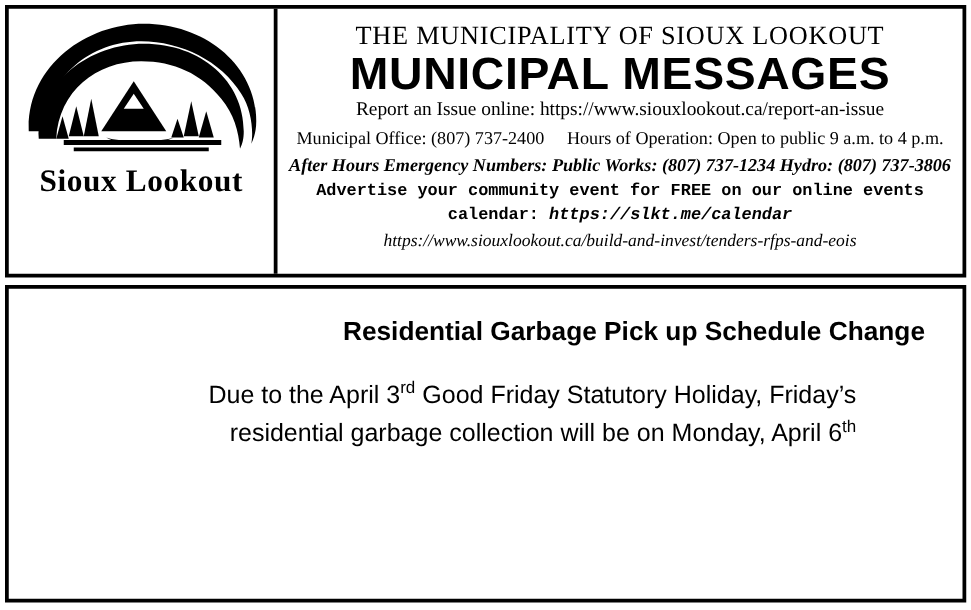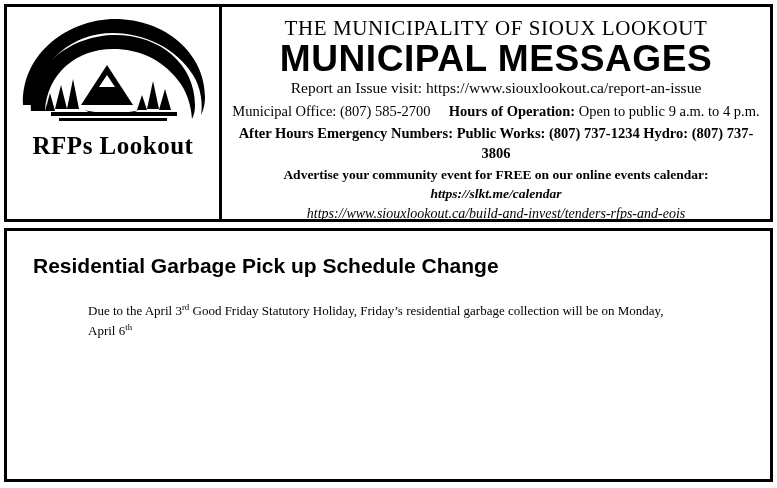--- a/index.html
+++ b/index.html
@@ -113,30 +113,31 @@
     font-family: "Liberation Serif", serif;
     font-size: 15.5px;
     line-height: 1.35;
   }
   .h-row-hours {
     font-family: "Liberation Serif", serif;
     font-size: 14.5px;
     line-height: 1.4;
     margin-top: 2px;
   }
-  .h-row-hours .bold { font-weight: bold; }
+  .h-row-hours .bold { font-weight: normal; }
   .h-emergency {
     font-family: "Liberation Serif", serif;
     font-weight: bold;
+    font-style: italic;
     font-size: 14.5px;
     line-height: 1.4;
     margin-top: 2px;
   }
   .h-advert {
-    font-family: Liberation Serif, serif;
+    font-family: Liberation Mono, monospace;
     font-weight: bold;
     font-size: 13.5px;
     line-height: 1.4;
     margin-top: 2px;
   }
   .h-advert .ital { font-style: italic; font-weight: bold; }
   .h-visit {
     font-family: "Liberation Serif", serif;
     font-weight: bold;
     font-size: 15px;
@@ -152,34 +153,34 @@
   }
 
   
   .body-box {
     position: relative;
     box-sizing: border-box;
     margin: 6px 4px 4px 4px;
     height: 254px;
     border: 3px solid #000;
     background: #fff;
-    padding: 22px 30px 10px 26px;
-    text-align: left;
+    padding: 22px 30px 10px 42px;
+    text-align: right;
     font-family: "Liberation Sans", sans-serif;
   }
 
   .notice-title {
     font-family: "Liberation Sans", sans-serif;
     font-weight: bold;
     font-size: 21px;
     line-height: 1.2;
   }
   .notice-body {
-    font-family: Liberation Serif, serif;
-    font-size: 13px;
+    font-family: Liberation Sans, sans-serif;
+    font-size: 20px;
     line-height: 1.55;
     margin-top: 23px;
     padding: 0 55px;
   }
   sup { font-size: 0.68em; vertical-align: super; line-height: 0; }
 
   .notice-2 { margin-top: 52px; }
   .notice-2 .notice-title { font-size: 21px; }
   .notice-2 .notice-body { margin-top: 24px; padding: 0 40px; }
 </style>
@@ -211,31 +212,31 @@
           <path d="M132 96 L 138 68 L 144 96 Z" fill="#000"></path>
           <path d="M144 97 L 150 76 L 156 97 Z" fill="#000"></path>
           <path d="M122 97 L 127 82 L 132 97 Z" fill="#000"></path>
 
           <rect x="36" y="99" width="126" height="4" fill="#000"></rect>
           <rect x="44" y="105" width="108" height="3" fill="#000"></rect>
 
           <path d="M70 97 C 80 104, 112 104, 124 97 C 112 101, 82 101, 70 97 Z" fill="#000"></path>
         </svg>
       </div>
-      <div class="logo-wordmark">RFPs Lookout</div>
+      <div class="logo-wordmark">Sioux Lookout</div>
     </div>
 
     <div class="header-divider"></div>
 
     <div class="header-text">
       <div class="h-line1">THE MUNICIPALITY OF SIOUX LOOKOUT</div>
       <div class="h-title">MUNICIPAL MESSAGES</div>
-      <div class="h-sub2">Report an Issue visit: https://www.siouxlookout.ca/report-an-issue</div>
+      <div class="h-sub2">Report an Issue online: https://www.siouxlookout.ca/report-an-issue</div>
       <div class="h-row-hours">
-        <span>Municipal Office: (807) 585-2700</span>
+        <span>Municipal Office: (807) 737-2400</span>
         &nbsp;&nbsp;&nbsp;
         <span class="bold">Hours of Operation:</span>
         <span>Open to public 9 a.m. to 4 p.m.</span>
       </div>
       <div class="h-emergency">After Hours Emergency Numbers: Public Works: (807) 737-1234 Hydro: (807) 737-3806</div>
       <div class="h-advert">
         <span>Advertise your community event for FREE on our online events calendar:</span>
         <span class="ital">https://slkt.me/calendar</span>
       </div>
       <div class="h-url">https://www.siouxlookout.ca/build-and-invest/tenders-rfps-and-eois</div>

